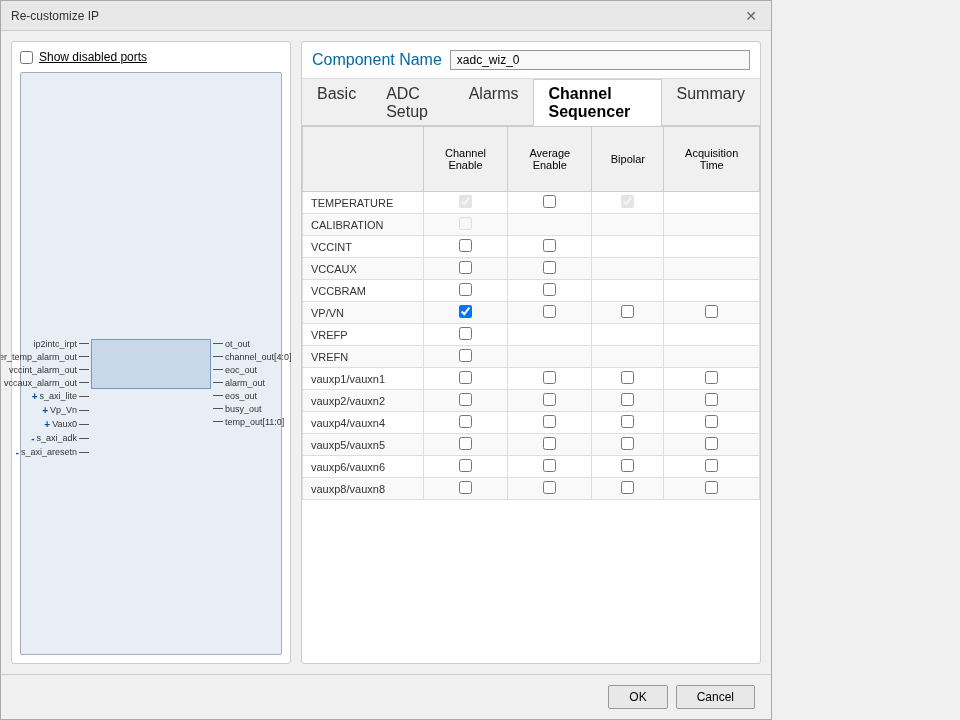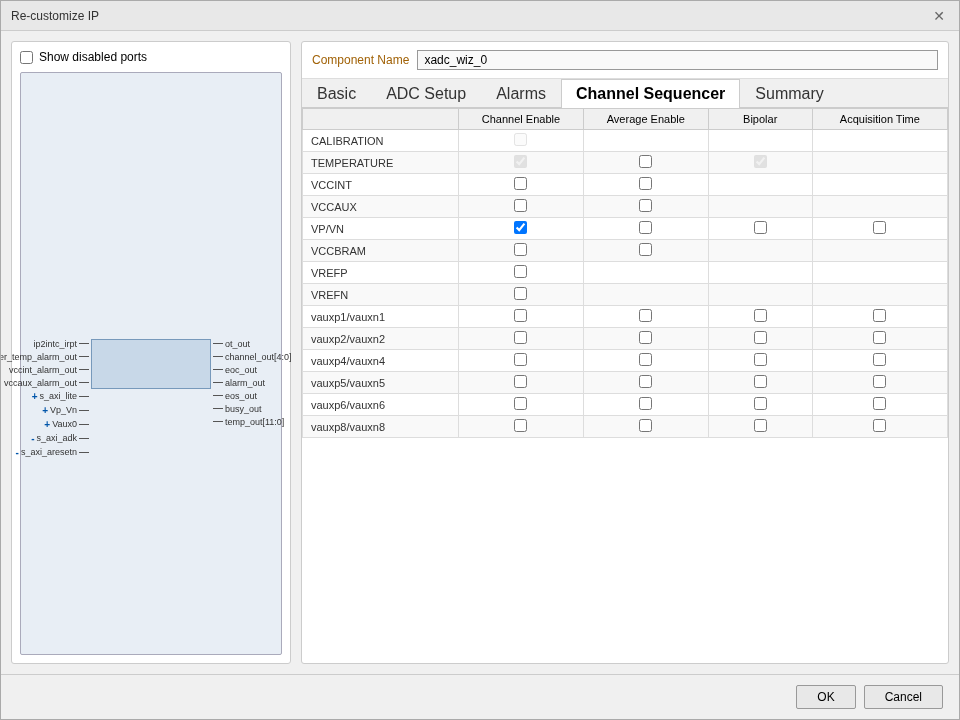--- a/index.html
+++ b/index.html
@@ -5,21 +5,21 @@
     * { box-sizing: border-box; margin: 0; padding: 0; }
     body {
       font-family: Arial, sans-serif;
       font-size: 12px;
       background: #f0f0f0;
       width: 960px;
       height: 720px;
       overflow: hidden;
     }
     .window {
-      width: 960px;
+      width: 772px;
       height: 720px;
       background: #f0f0f0;
       border: 1px solid #aaa;
       display: flex;
       flex-direction: column;
     }
     .title-bar {
       background: #e8e8e8;
       border-bottom: 1px solid #ccc;
       padding: 6px 10px;
@@ -80,20 +80,21 @@
     }
     .left-panel {
       width: 280px;
       background: #fff;
       border: 1px solid #ccc;
       border-radius: 3px;
       padding: 8px;
       display: flex;
       flex-direction: column;
       gap: 8px;
+      text-decoration: underline;
     }
     .show-disabled-row {
       display: flex;
       align-items: center;
       gap: 6px;
     }
     .schematic-area {
       flex: 1;
       border: 1px solid #aab;
       background: #e8eef5;
@@ -110,22 +111,22 @@
       flex-direction: column;
     }
     .component-name-row {
       display: flex;
       align-items: center;
       padding: 8px 10px;
       gap: 8px;
       border-bottom: 1px solid #ddd;
     }
     .component-name-label {
-      font-size: 12px;
-      color: #a16207;
+      font-size: 16px;
+      color: #0369a1;
       white-space: nowrap;
     }
     .component-name-input {
       flex: 1;
       border: 1px solid #999;
       padding: 2px 6px;
       font-size: 12px;
       background: #f9f9f9;
     }
     .tabs-row {
@@ -159,21 +160,21 @@
       overflow-y: auto;
       overflow-x: hidden;
     }
     table {
       width: 100%;
       border-collapse: collapse;
     }
     table thead th {
       background: #f0f0f0;
       border: 1px solid #ccc;
-      padding: 4px 8px;
+      padding: 20px 8px;
       font-size: 11px;
       font-weight: normal;
       text-align: center;
       position: sticky;
       top: 0;
       z-index: 2;
     }
     table thead th:first-child {
       text-align: left;
     }
@@ -423,60 +424,60 @@
               <tr>
                 <th></th>
                 <th>Channel Enable</th>
                 <th>Average Enable</th>
                 <th>Bipolar</th>
                 <th>Acquisition Time</th>
               </tr>
             </thead>
             <tbody id="table-body">
             <tr>
+                  <td class="td-name">TEMPERATURE</td>
+                  <td class="td-check"><input type="checkbox" disabled="" checked="" style=""></td>
+                  <td class="td-check2"><input type="checkbox" style=""></td>
+                  <td class="td-bipolar"><input type="checkbox" disabled="" checked="" style=""></td>
+                  <td class="td-acqtime"></td>
+                </tr>
+                <tr>
                   <td class="td-name">CALIBRATION</td>
                   <td class="td-check"><input type="checkbox" disabled="" style=""></td>
                   <td class="td-check2"></td>
                   <td class="td-bipolar"></td>
                   <td class="td-acqtime"></td>
                 </tr>
                 <tr>
-                  <td class="td-name">TEMPERATURE</td>
-                  <td class="td-check"><input type="checkbox" disabled="" checked="" style=""></td>
-                  <td class="td-check2"><input type="checkbox" style=""></td>
-                  <td class="td-bipolar"><input type="checkbox" disabled="" checked="" style=""></td>
-                  <td class="td-acqtime"></td>
-                </tr>
-                <tr>
                   <td class="td-name">VCCINT</td>
                   <td class="td-check"><input type="checkbox" style=""></td>
                   <td class="td-check2"><input type="checkbox" style=""></td>
                   <td class="td-bipolar"></td>
                   <td class="td-acqtime"></td>
                 </tr>
                 <tr>
                   <td class="td-name">VCCAUX</td>
+                  <td class="td-check"><input type="checkbox" style=""></td>
+                  <td class="td-check2"><input type="checkbox" style=""></td>
+                  <td class="td-bipolar"></td>
+                  <td class="td-acqtime"></td>
+                </tr>
+                <tr>
+                  <td class="td-name">VCCBRAM</td>
                   <td class="td-check"><input type="checkbox" style=""></td>
                   <td class="td-check2"><input type="checkbox" style=""></td>
                   <td class="td-bipolar"></td>
                   <td class="td-acqtime"></td>
                 </tr>
                 <tr>
                   <td class="td-name">VP/VN</td>
                   <td class="td-check"><input type="checkbox" checked="" style=""></td>
                   <td class="td-check2"><input type="checkbox" style=""></td>
                   <td class="td-bipolar"><input type="checkbox" style=""></td>
                   <td class="td-acqtime"><input type="checkbox" style=""></td>
-                </tr>
-                <tr>
-                  <td class="td-name">VCCBRAM</td>
-                  <td class="td-check"><input type="checkbox" style=""></td>
-                  <td class="td-check2"><input type="checkbox" style=""></td>
-                  <td class="td-bipolar"></td>
-                  <td class="td-acqtime"></td>
                 </tr>
                 <tr>
                   <td class="td-name">VREFP</td>
                   <td class="td-check"><input type="checkbox" style=""></td>
                   <td class="td-check2"></td>
                   <td class="td-bipolar"></td>
                   <td class="td-acqtime"></td>
                 </tr>
                 <tr>
                   <td class="td-name">VREFN</td>

